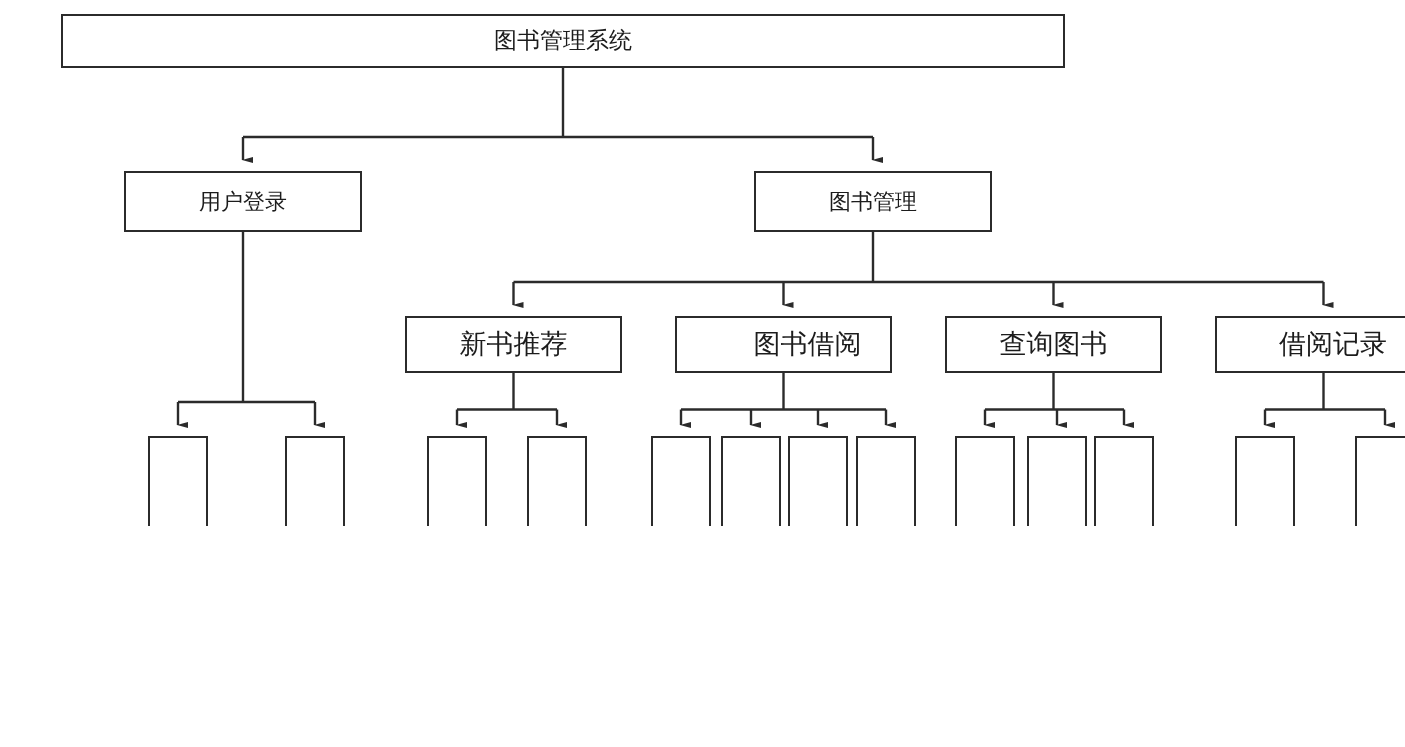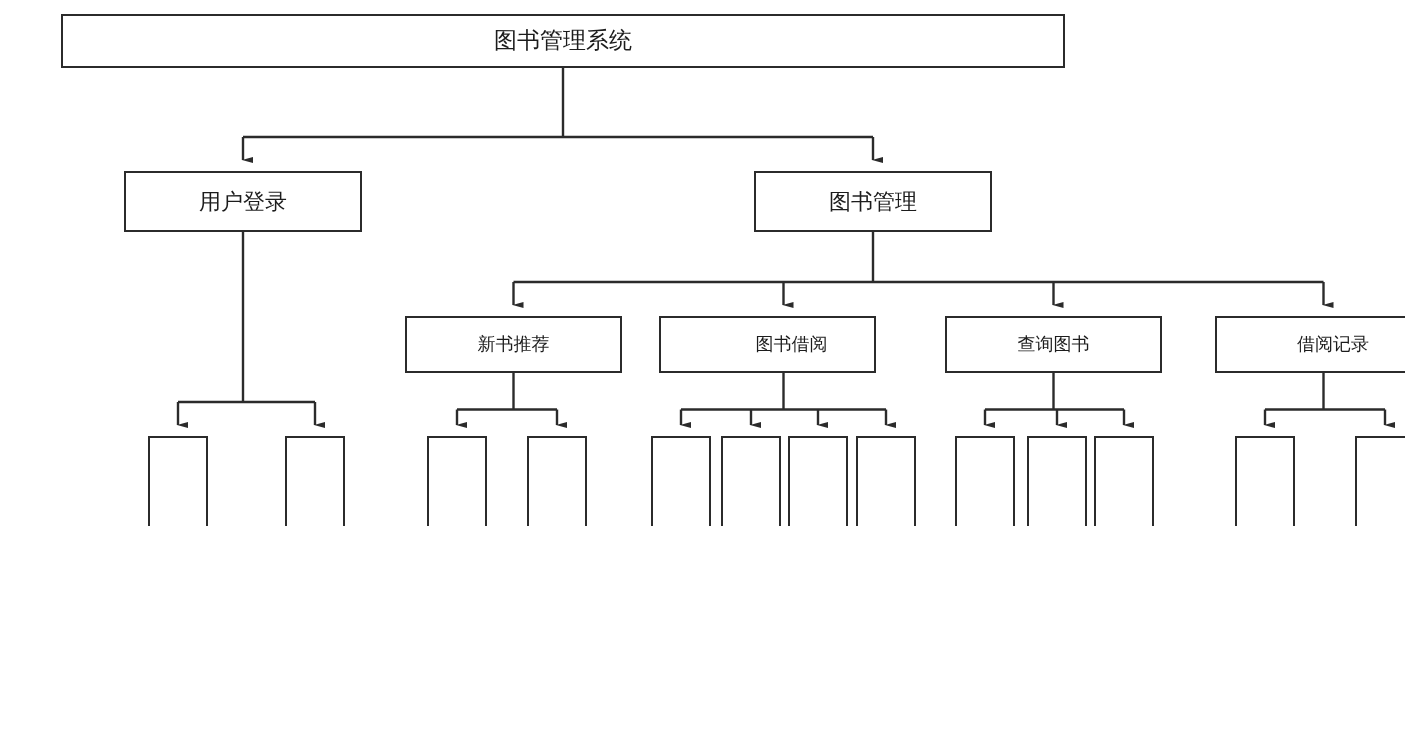--- a/index.html
+++ b/index.html
@@ -39,21 +39,21 @@
     line-height: 1.18;
     color: #1c1c1c;
   }
   .node.root {
     font-size: 23px;
   }
   .node.level2 {
     font-size: 22px;
   }
   .node.level3 {
-    font-size: 18px;
+    font-size: 27px;
   }
   .node.leaf {
     font-size: 21px;
     writing-mode: vertical-rl;
     text-orientation: upright;
     letter-spacing: 2px;
     padding-top: 6px;
     padding-bottom: 6px;
     align-items: flex-start;
     justify-content: center;
@@ -129,21 +129,21 @@
         <span class="">用户登录</span>
       </div>
       <div class="node level2" style="left: 711px; top: 171px; width: 238px; height: 61px;">
         <span class="">图书管理</span>
       </div>
     </div>
   <div id="level3-layer">
       <div class="node level3" style="left: 362px; top: 316px; width: 217px; height: 57px;">
         <span class="">新书推荐</span>
       </div>
-      <div class="node level3" style="left: 616px; top: 316px; width: 217px; height: 57px; padding-left: 48px;">
+      <div class="node level3" style="left: 632px; top: 316px; width: 217px; height: 57px; padding-left: 48px;">
         <span class="">图书借阅</span>
       </div>
       <div class="node level3" style="left: 902px; top: 316px; width: 217px; height: 57px;">
         <span class="">查询图书</span>
       </div>
       <div class="node level3" style="left: 1172px; top: 316px; width: 217px; height: 57px; padding-left: 19px;">
         <span class="">借阅记录</span>
       </div>
     </div>
   <div id="leaf-layer">

